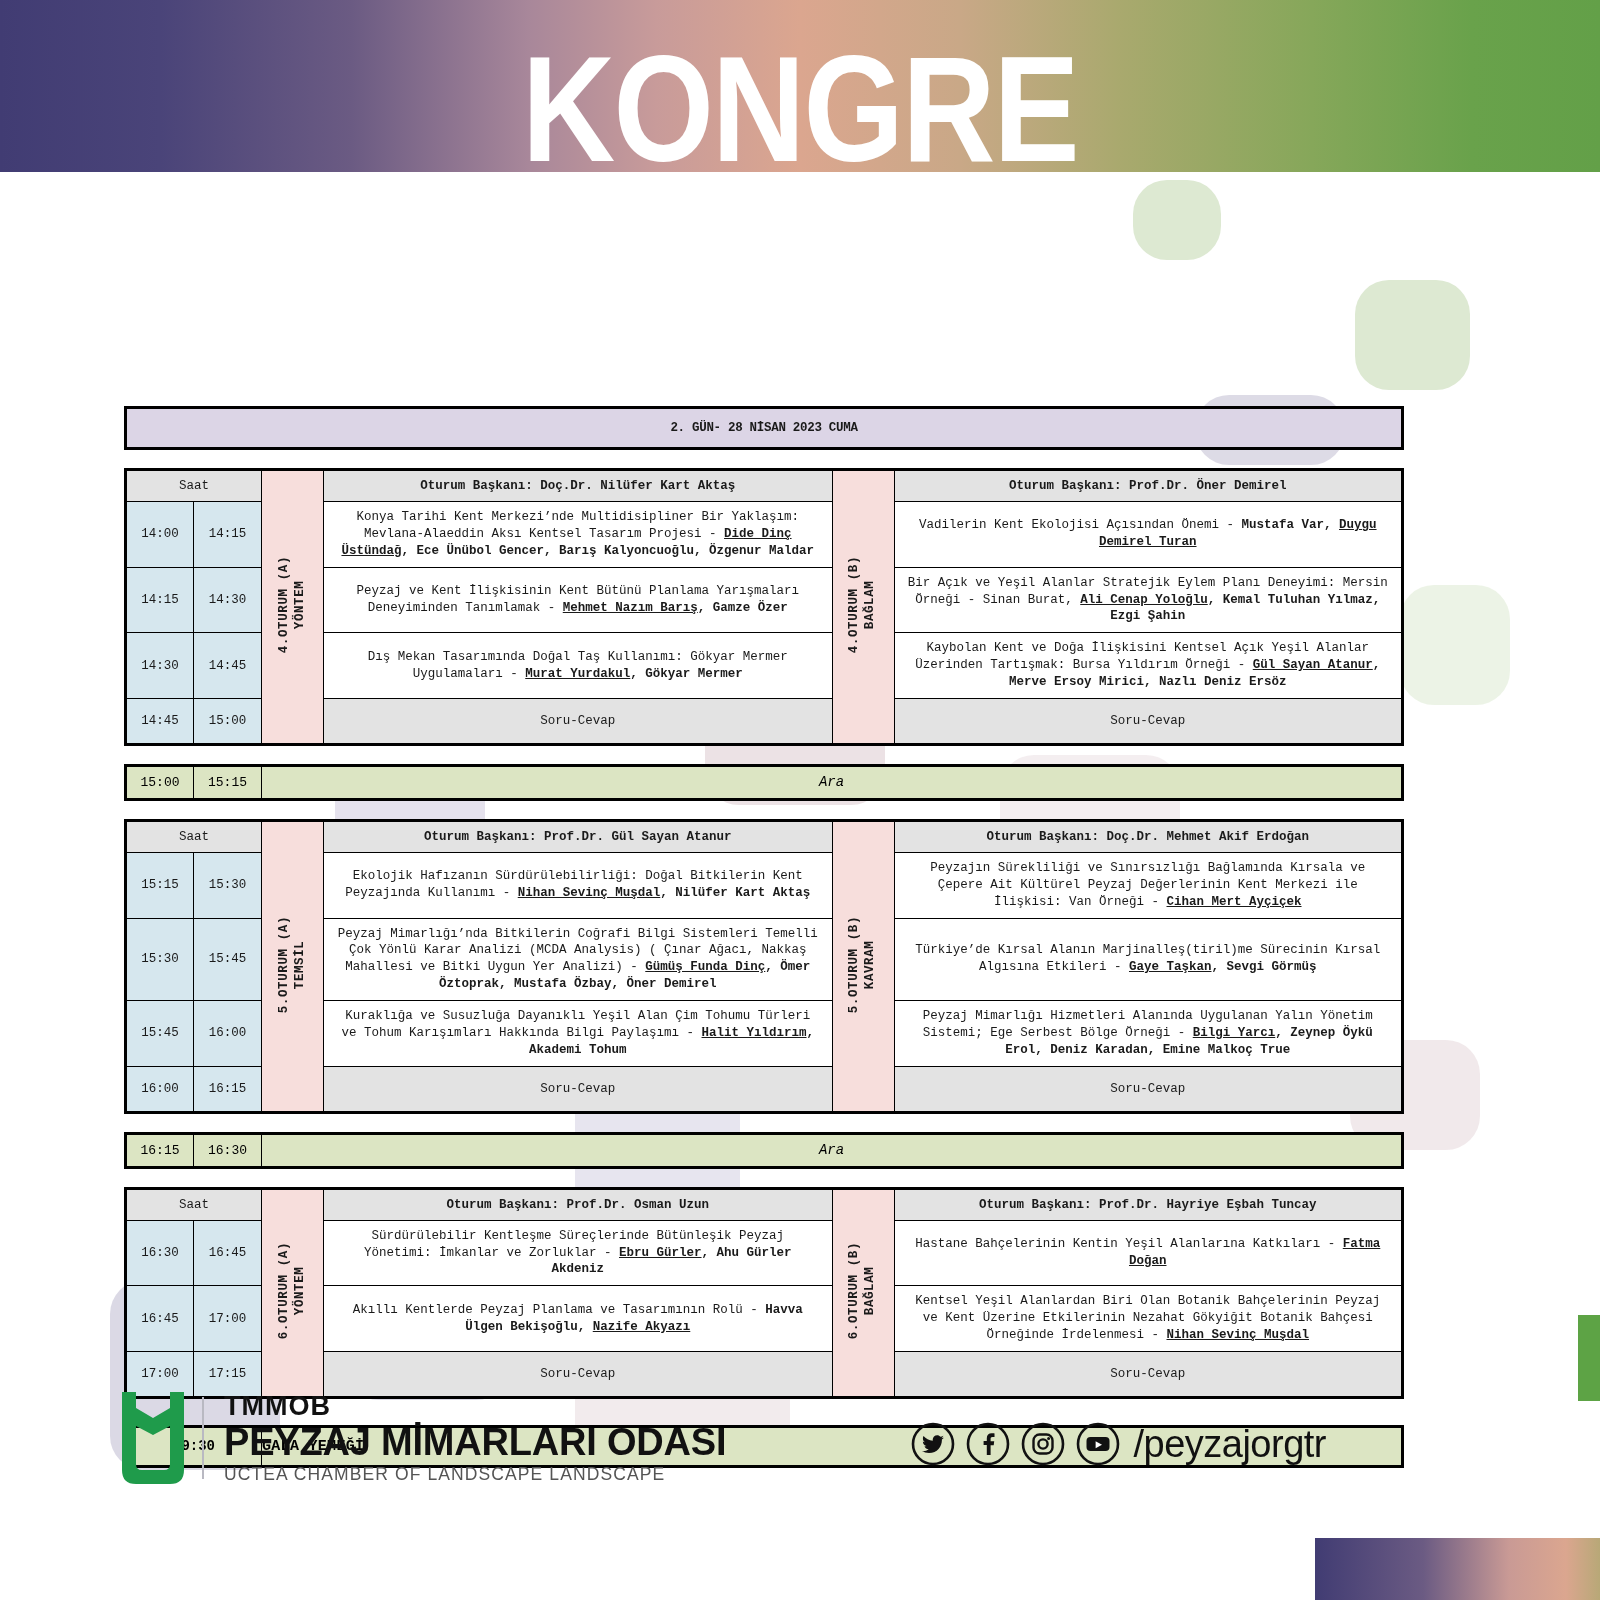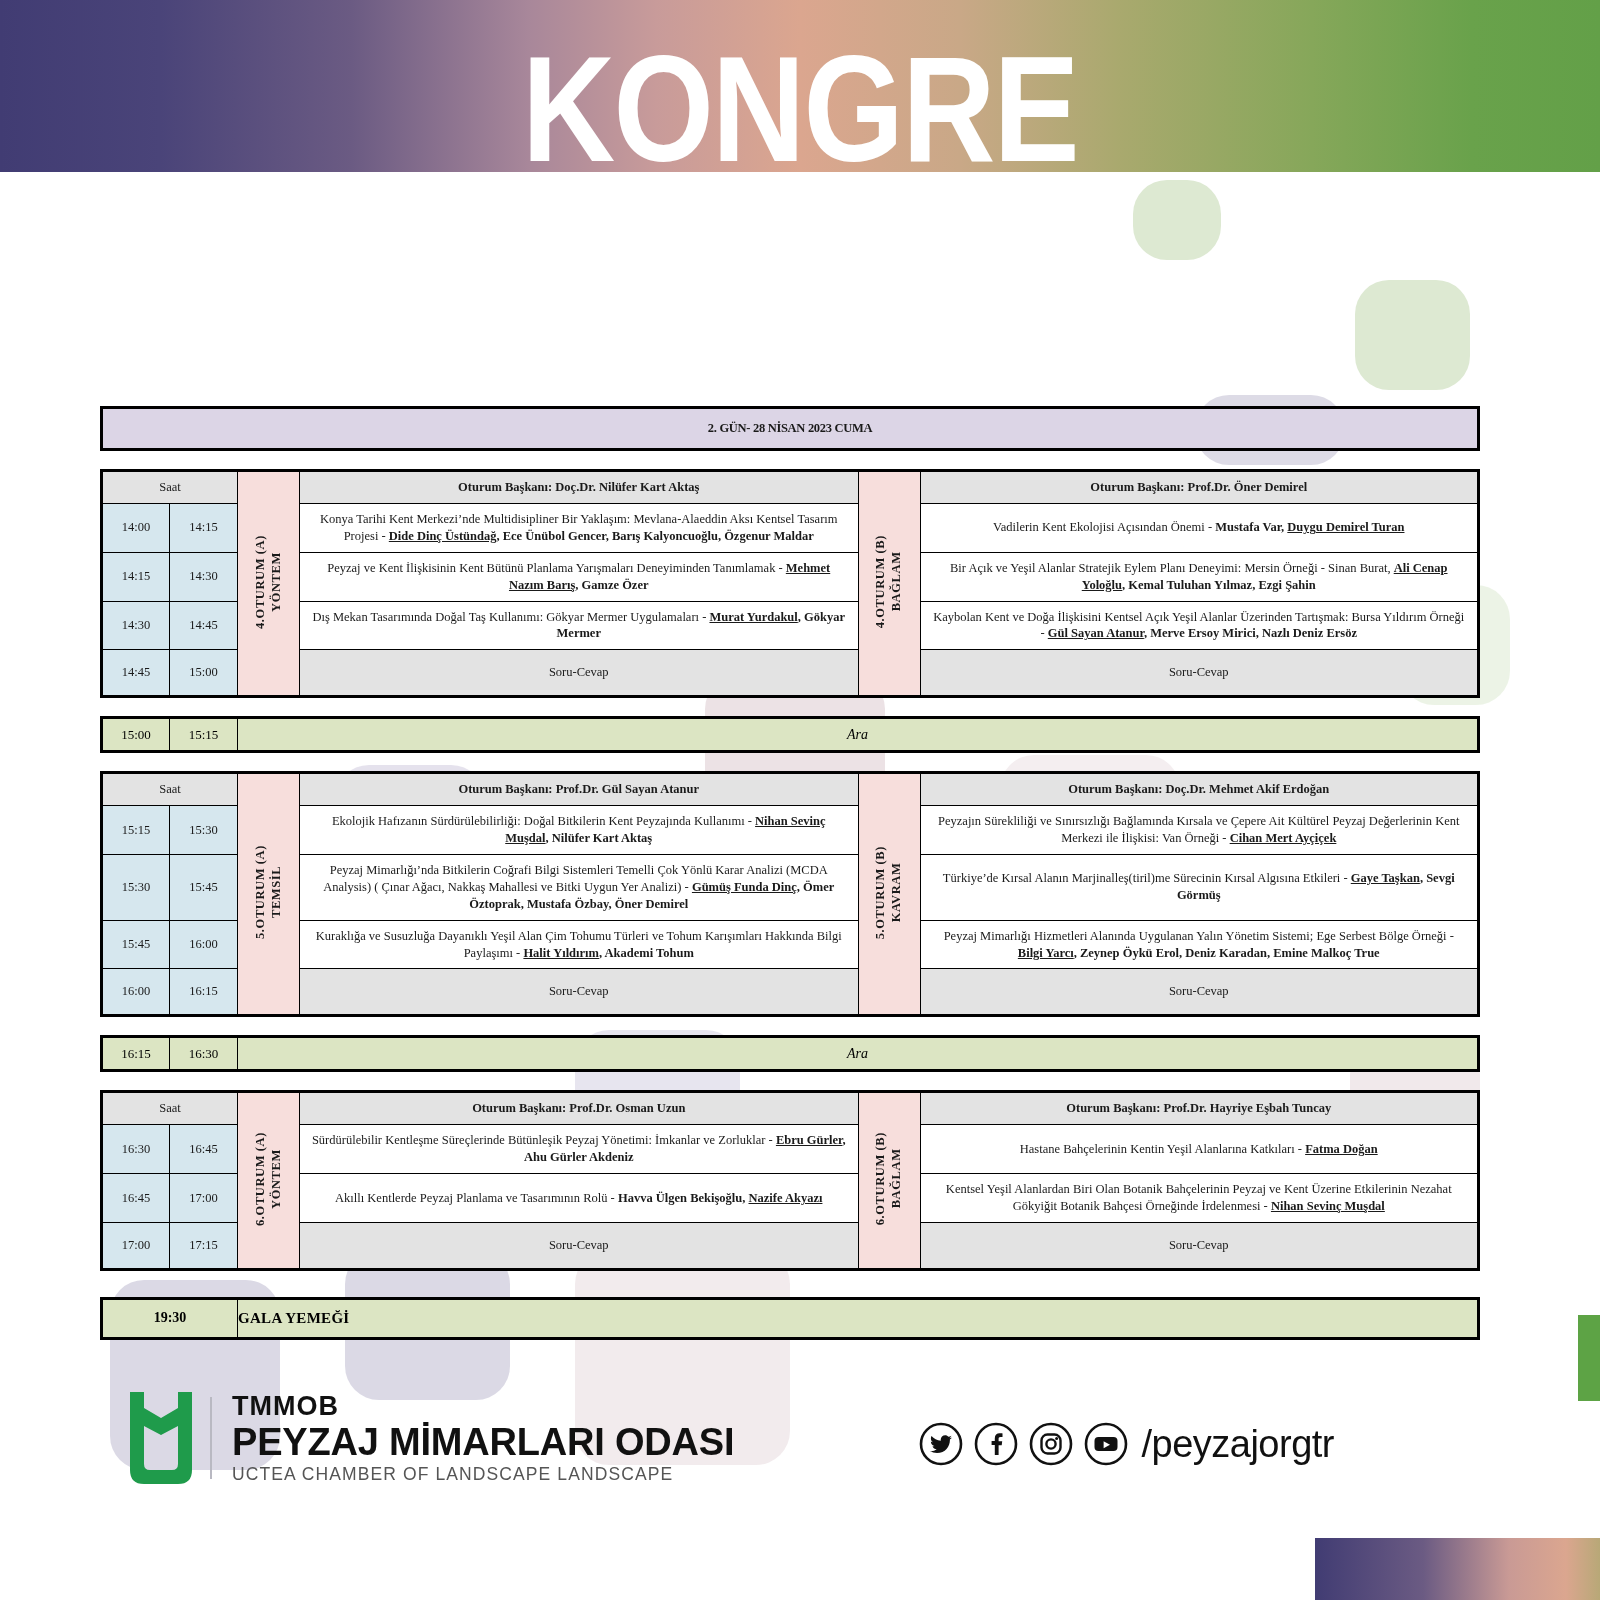--- a/index.html
+++ b/index.html
@@ -38,23 +38,23 @@
   .blob.lav2{ background:#cfcbdf; }
   .corner-green{ position:absolute; right:0; width:22px; height:86px; background:#5da345; z-index:0;}
   .corner-grad{
     position:absolute; right:0; bottom:0; width:285px; height:62px;
     background:linear-gradient(90deg,#413c73 0%,#6b5b83 38%,#c99a95 68%,#dba68f 88%,#b8a877 100%);
     z-index:0;
   }
 
   
   .sched{
-    position:absolute; left:100px; top:406px; width:1380px;
+    position:absolute; left:124px; top:406px; width:1280px;
     z-index:3;
-    font-family:Liberation Serif, serif;
+    font-family:Liberation Mono, monospace;
   }
   table.grid{
     width:100%; border-collapse:collapse; table-layout:fixed;
     border:3px solid #000;
   }
   table.grid td{
     border:1.5px solid #000;
     padding:3px 5px;
     vertical-align:middle;
     font-size:12.5px;
@@ -104,21 +104,21 @@
     border:3px solid #000; margin:0;
   }
   table.break td{ border:1.5px solid #000; padding:0; }
   .brk-time{ background:#dce5c3; text-align:center; font-size:13px; width:68px; height:34px;}
   .brk-body{ background:#dce5c3; text-align:center; font-style:italic; font-size:14px;}
   .gala-time{ background:#dce5c3; text-align:center; font-size:14px; font-weight:700; width:136px; height:40px;}
   .gala-body{ background:#dce5c3; text-align:left; font-size:15px; font-weight:700; letter-spacing:0.3px;}
   .blockgap{ height:18px; }
 
   
-  .footer{ position:absolute; left:8px; bottom:0; width:1456px; height:230px; z-index:3;}
+  .footer{ position:absolute; left:0; bottom:0; width:1456px; height:230px; z-index:3;}
   .logo-wrap{ position:absolute; left:122px; top:22px; display:flex; align-items:center; }
   .logo-mark{ width:62px; height:92px; position:relative; }
   .logo-divider{ width:2px; height:82px; background:#b9b9c2; margin:0 20px 0 18px; }
   .logo-txt{ line-height:1; }
   .logo-l1{ font-size:27px; font-weight:700; color:#111; letter-spacing:1px; }
   .logo-l2{ font-size:38px; font-weight:700; color:#111; letter-spacing:-0.2px; margin-top:3px;}
   .logo-l3{ font-size:17.5px; color:#555; letter-spacing:1.1px; margin-top:5px;}
   .social{ position:absolute; right:130px; top:52px; display:flex; align-items:center; gap:11px; }
   .social svg{ display:block; }
   .social-handle{ font-size:38px; color:#111; margin-left:2px; letter-spacing:-0.5px;}

